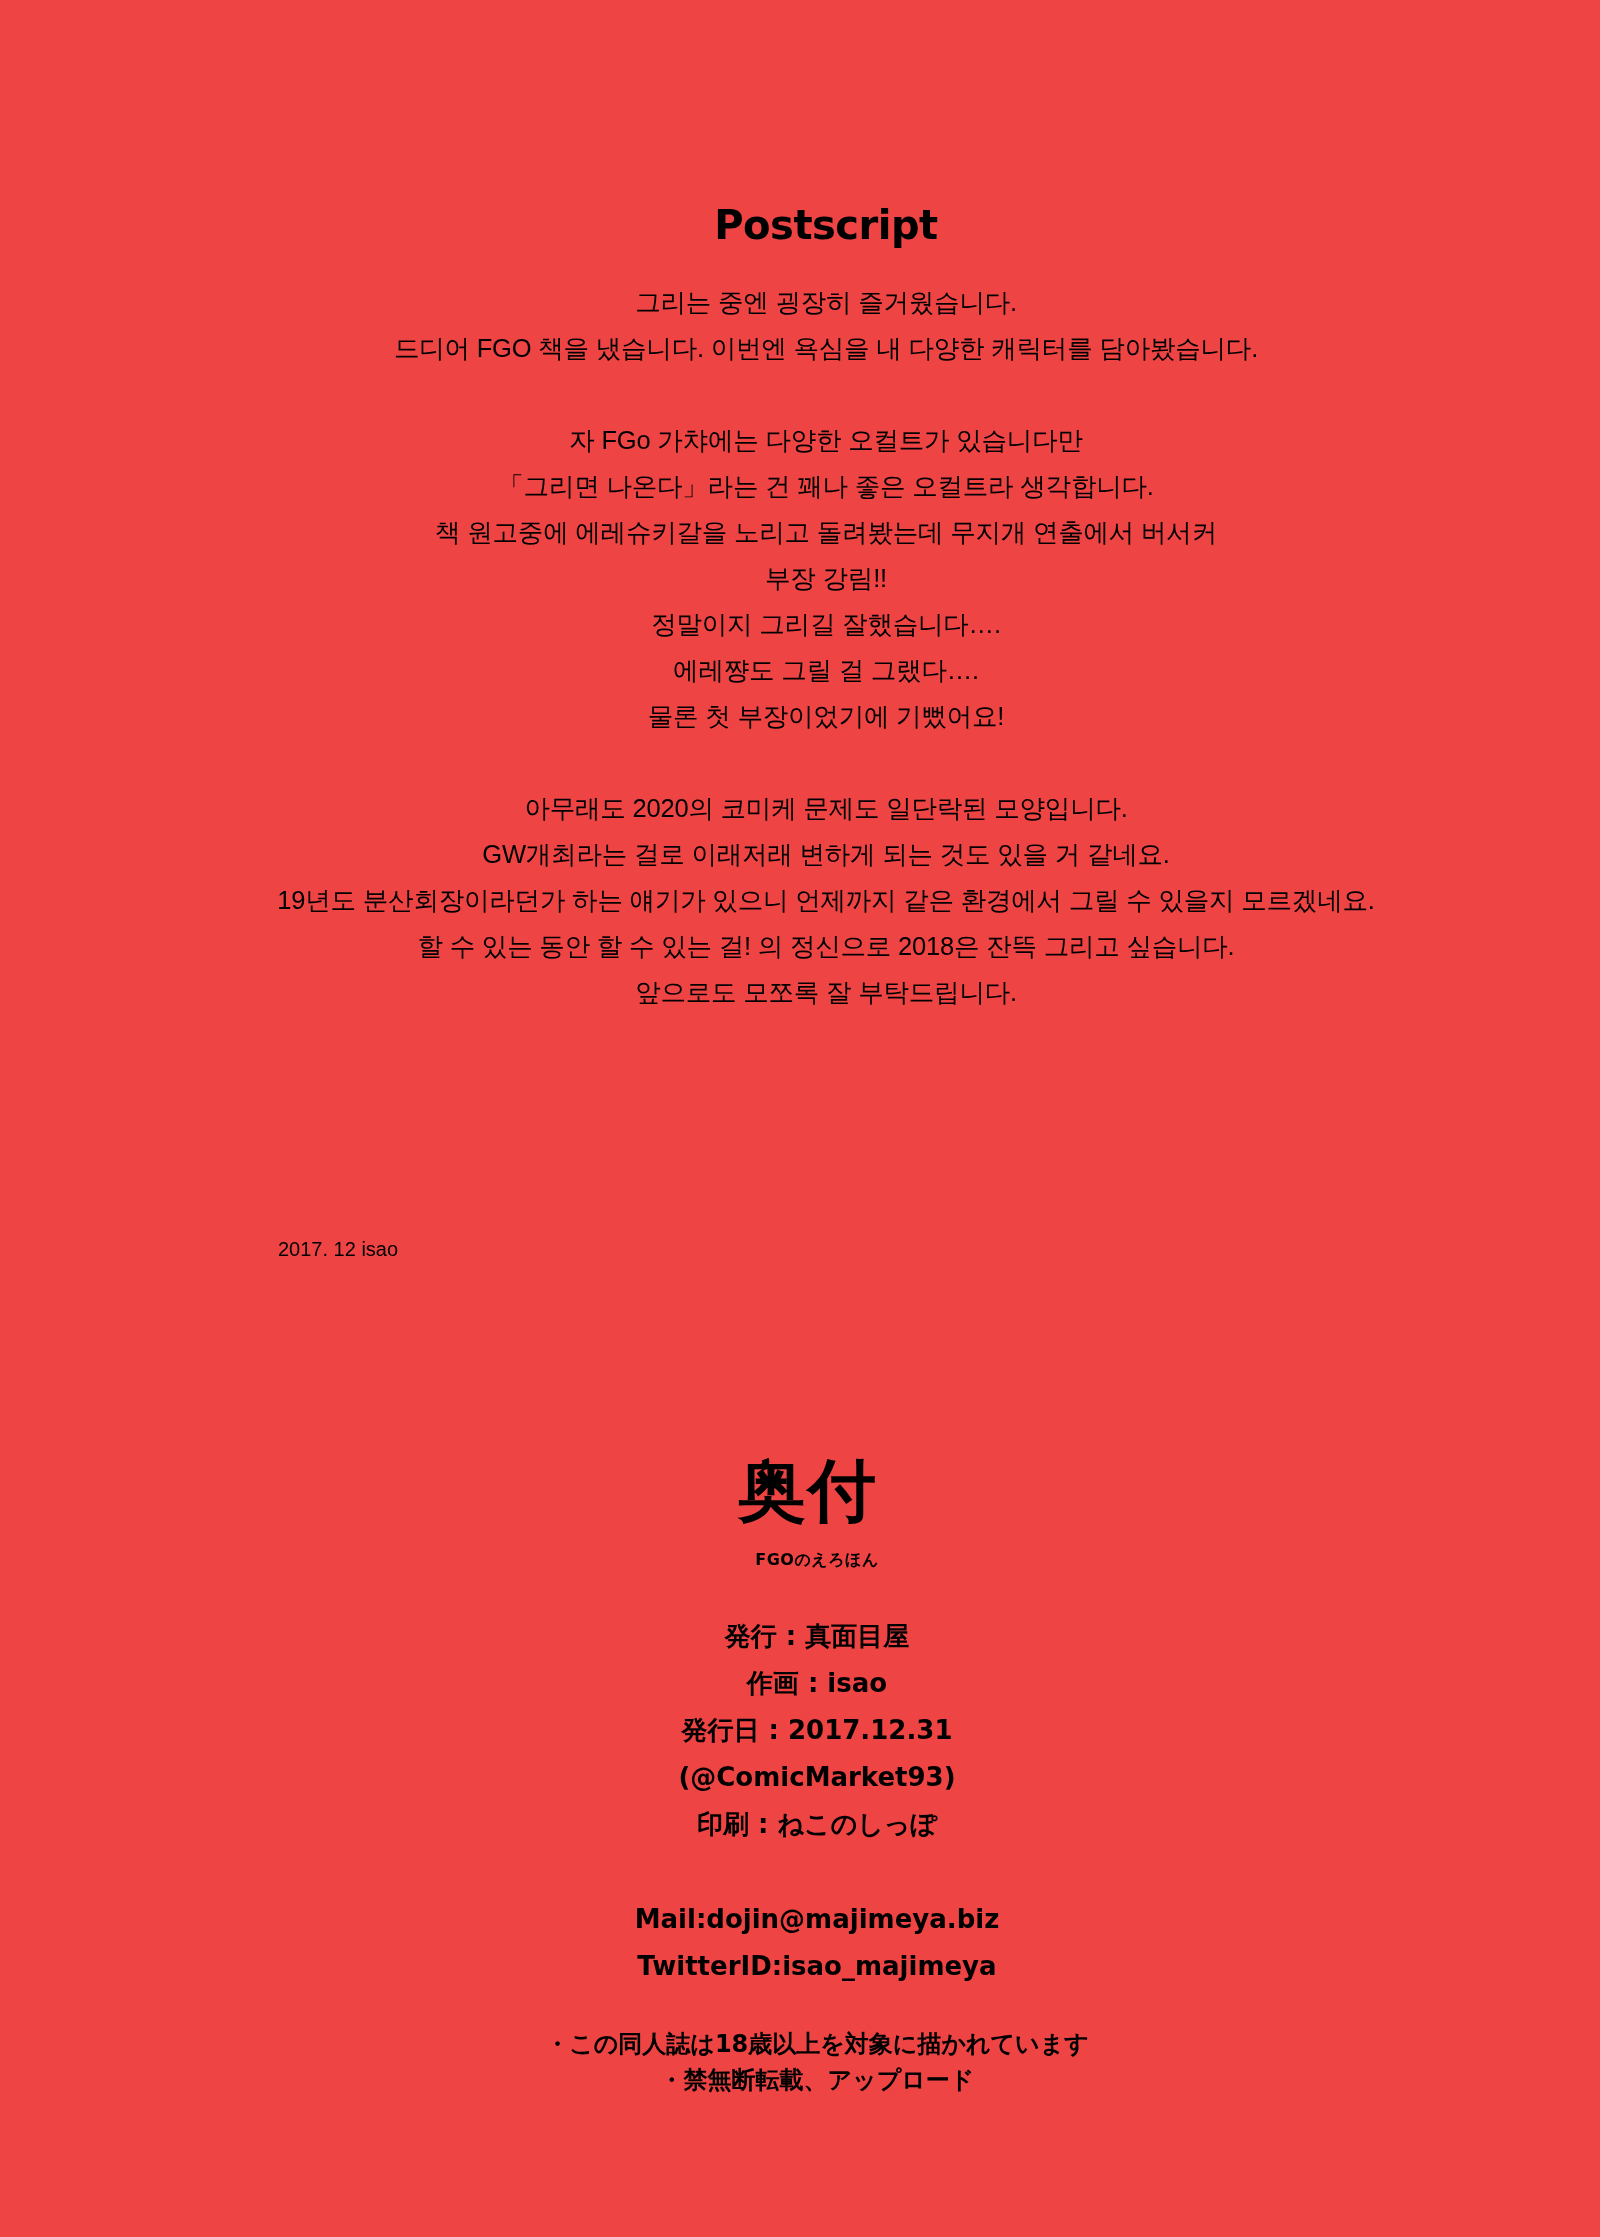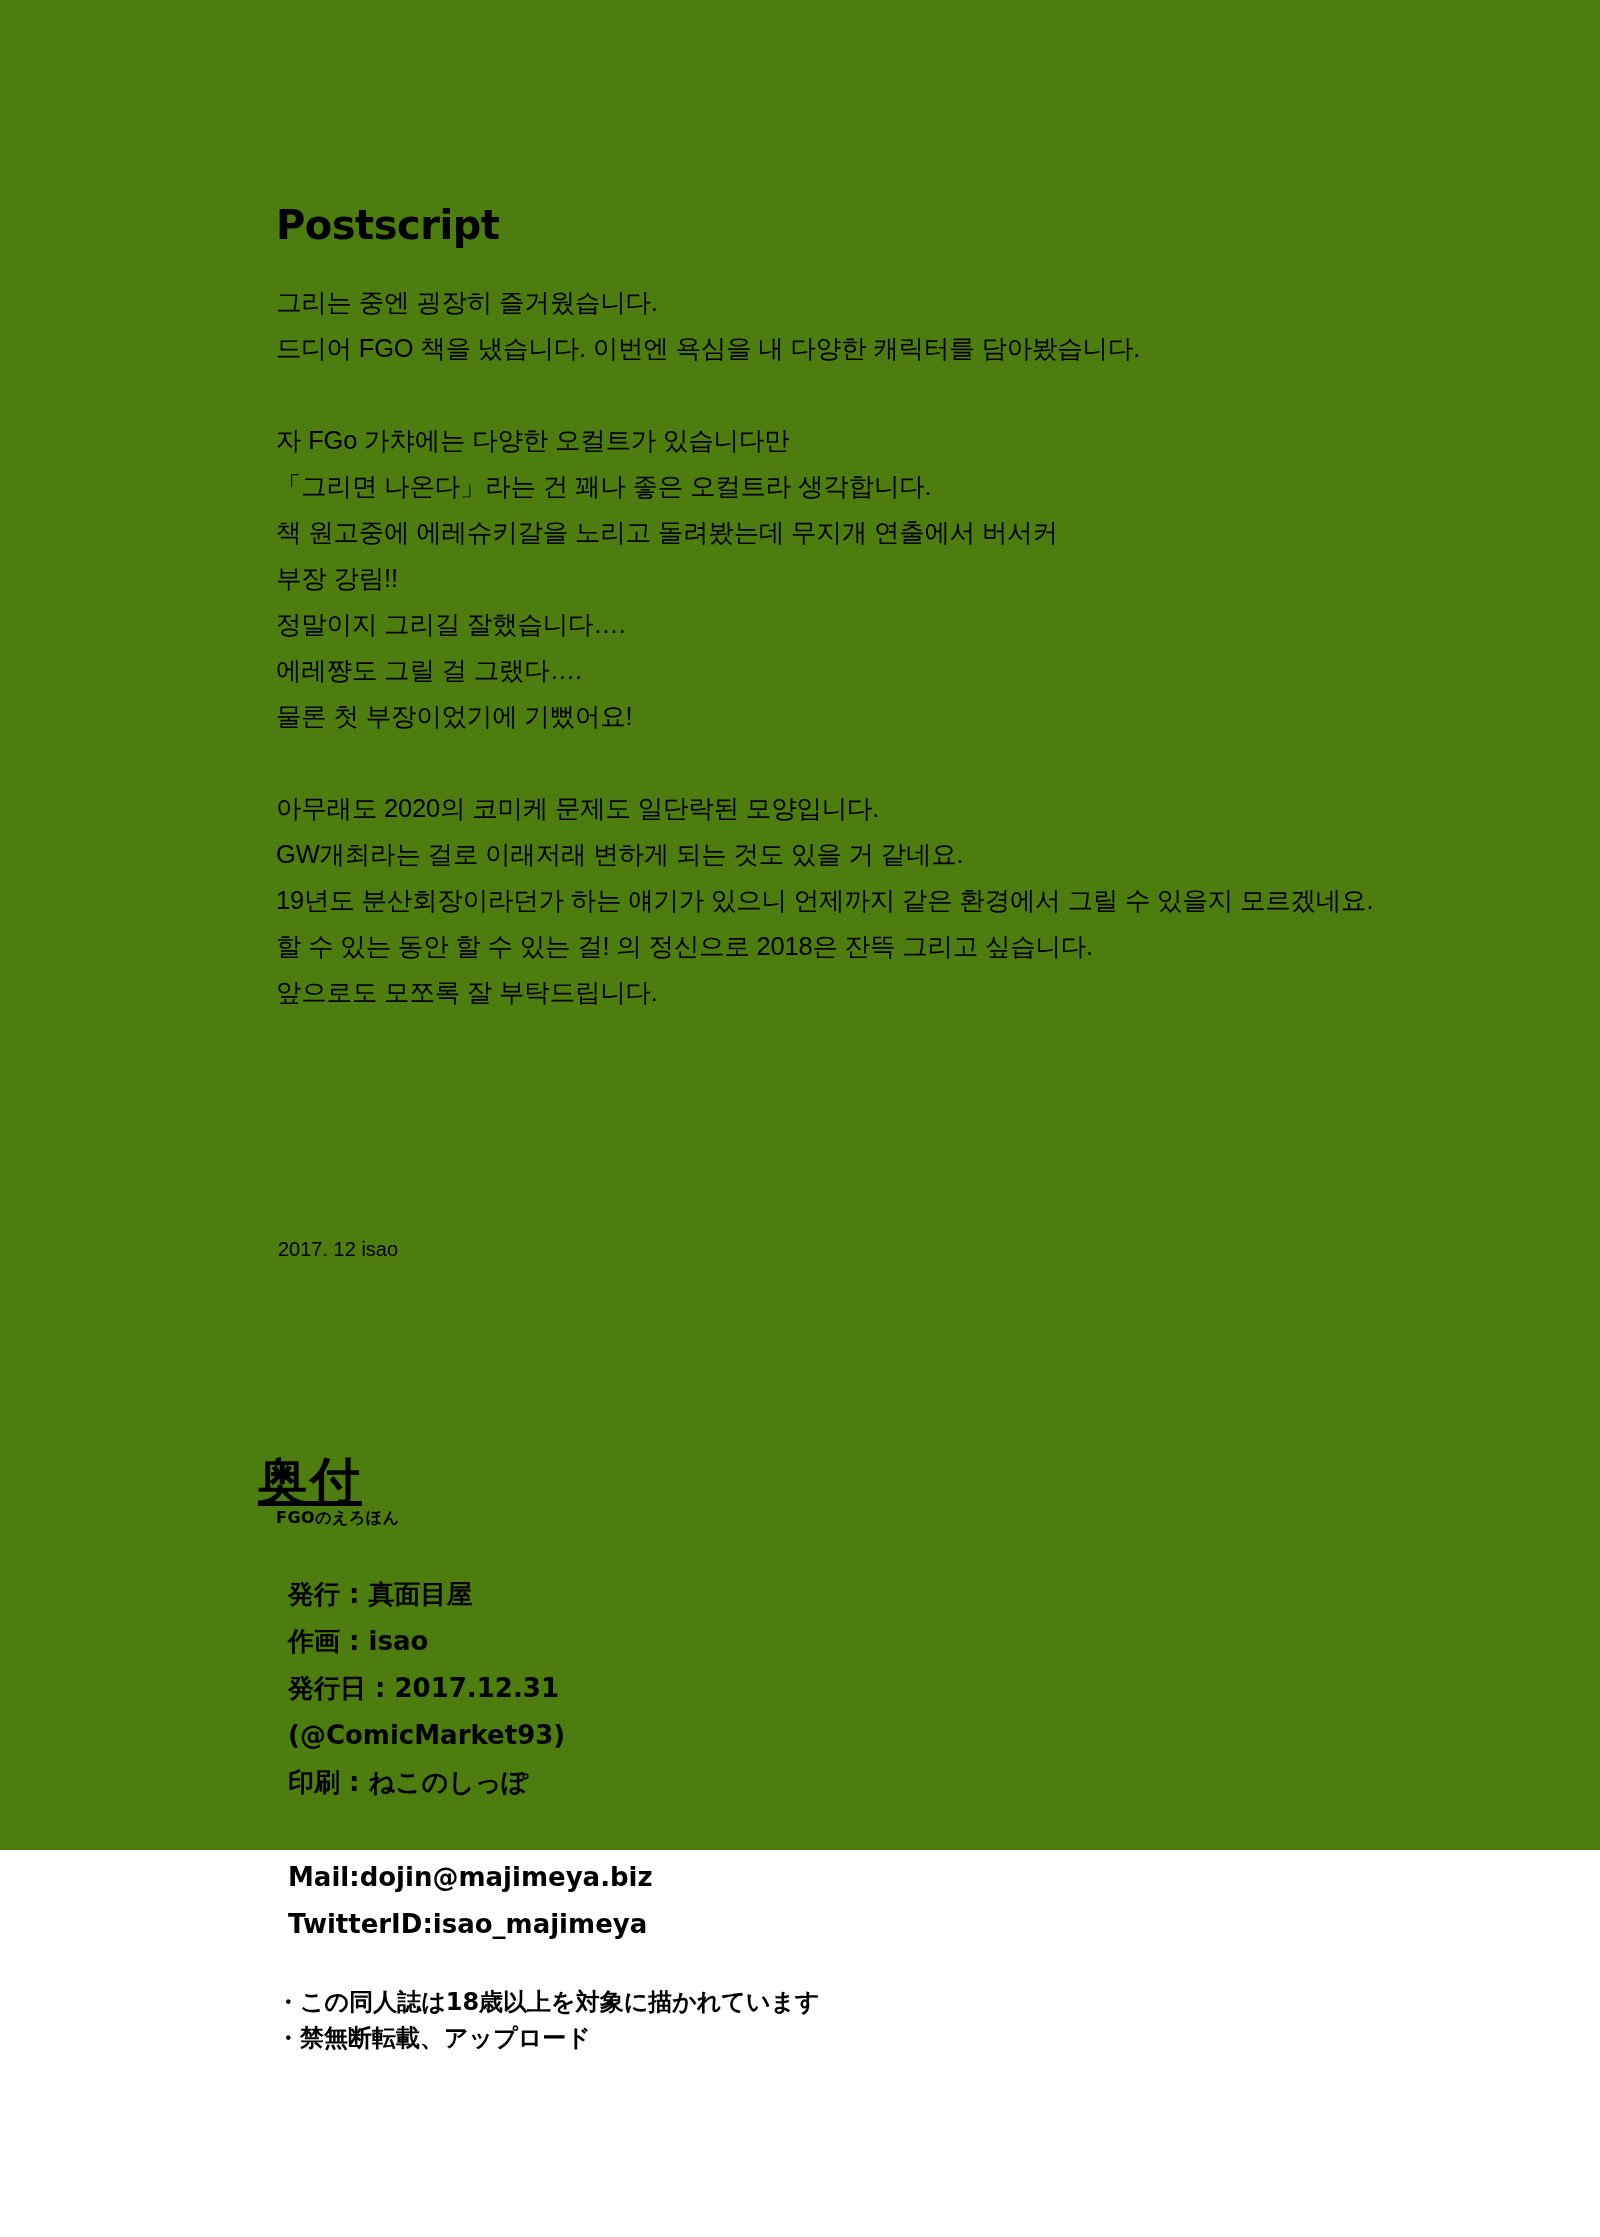--- a/index.html
+++ b/index.html
@@ -10,22 +10,23 @@
   body {
     width: 1600px;
     height: 2237px;
     font-family: "Liberation Sans", sans-serif;
     color: #000000;
     overflow: hidden;
   }
   .page {
     position: relative;
     width: 1600px;
-    height: 1850px;
-    background: #4d7c0f;
+    height: 2237px;
+    background: #ef4444;
+    text-align: center;
   }
   
   .postscript-section {
     position: absolute;
     left: 276px;
     top: 205px;
     width: 1100px;
   }
   .postscript-title {
     font-family: "DejaVu Sans", sans-serif;
@@ -61,25 +62,24 @@
   
   .colophon {
     position: absolute;
     left: 258px;
     top: 1455px;
     width: 1100px;
   }
   .colophon-title {
     font-family: "DejaVu Sans", sans-serif;
     font-weight: bold;
-    font-size: 50px;
+    font-size: 68px;
     line-height: 1.05;
-    margin: 0 0 0 0;
+    margin: 0 0 24px 0;
     letter-spacing: 2px;
-    text-decoration: underline;
   }
   .colophon-subtitle {
     font-family: "DejaVu Sans", sans-serif;
     font-weight: bold;
     font-size: 16px;
     margin: 0 0 0 18px;
     letter-spacing: 0.5px;
   }
   .colophon-group {
     font-family: "DejaVu Sans", sans-serif;

